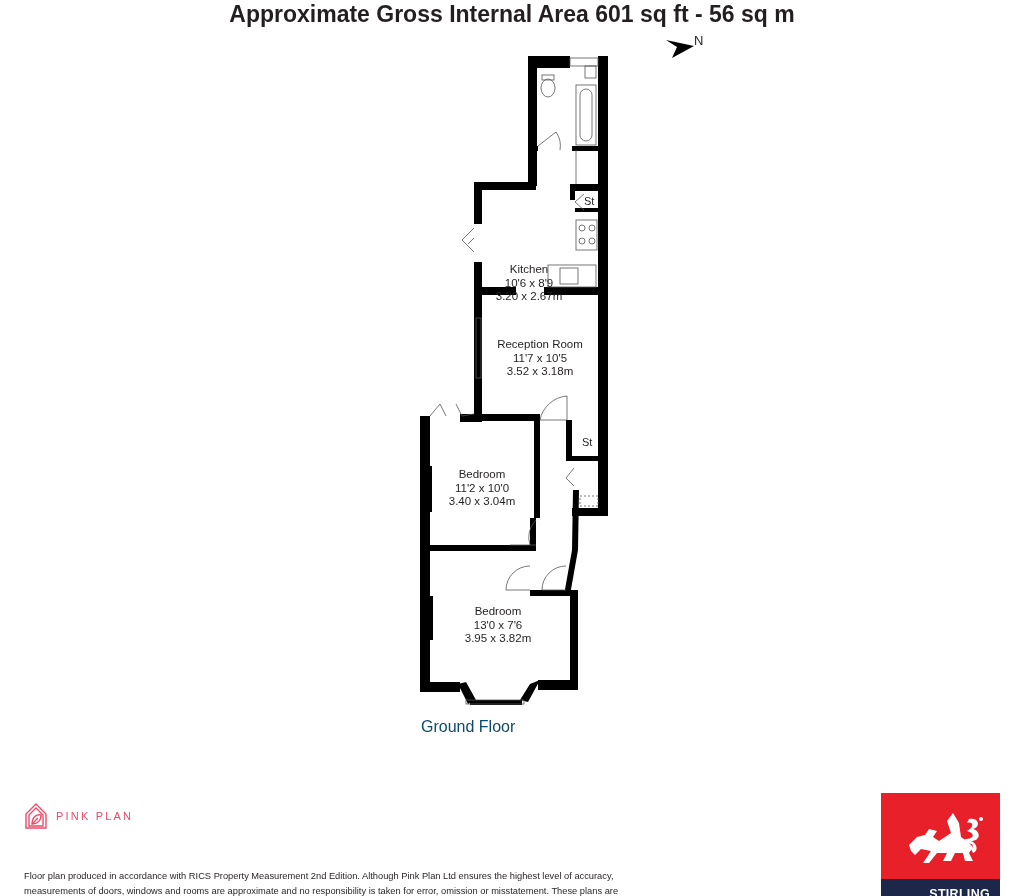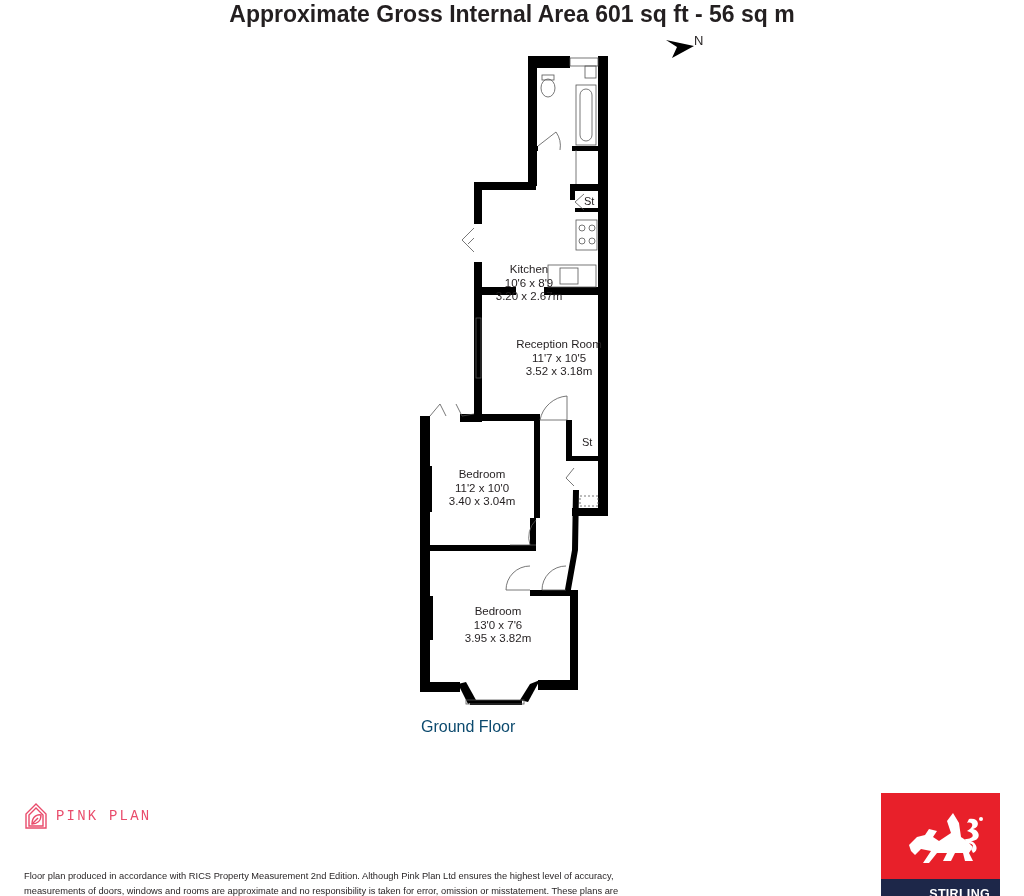--- a/index.html
+++ b/index.html
@@ -7,21 +7,21 @@
          font-family: "Liberation Sans", sans-serif; color: #231f20; }
   .title { position: absolute; top: 1px; left: 0; width: 1024px; text-align: center;
            font-weight: bold; font-size: 23px; letter-spacing: 0px; color: #231f20; }
   .north { position: absolute; left: 664px; top: 34px; width: 44px; height: 26px; }
   .north-label { position: absolute; left: 694px; top: 33px; font-size: 13px; color: #231f20; }
   .plan { position: absolute; left: 0; top: 0; width: 1024px; height: 760px; }
   .room-label { position: absolute; text-align: center; font-size: 11.5px; line-height: 13.5px; color: #231f20; }
   .st-label { position: absolute; font-size: 11px; color: #231f20; text-align: center; }
   .floor-label { position: absolute; left: 421px; top: 718px; font-size: 16px; color: #0c4a6e; }
   .pp-logo { position: absolute; left: 24px; top: 802px; display: flex; align-items: center; }
-  .pp-text { font-size: 14px; letter-spacing: 2.2px; color: #e94b6b; margin-left: 8px; font-family: Liberation Mono, monospace; }
+  .pp-text { font-size: 11px; letter-spacing: 2.2px; color: #e94b6b; margin-left: 8px; }
   .disclaimer { position: absolute; left: 24px; top: 839px; width: 600px; font-size: 9.3px;
                 line-height: 15px; color: #231f20; margin-top: 30px; }
   .sa-logo { position: absolute; left: 881px; top: 757px; width: 119px; height: 131px; margin-top: 36px; }
   .sa-top { position: absolute; left: 0; top: 0; width: 119px; height: 86px; background: #e8202a; }
   .sa-bottom { position: absolute; left: 0; top: 86px; width: 119px; height: 45px; background: #1d2749;
                color: #fff; font-weight: bold; font-size: 12.5px; line-height: 14px; text-align: right;
                box-sizing: border-box; padding: 8px 10px 0 0; letter-spacing: 0.3px; }
 </style>
 </head>
 <body>
@@ -103,21 +103,21 @@
     <path d="M566,566 A24,24 0 0 0 542,590 L566,590"></path>
     <path d="M430,416 L440,404 L446,416 M456,404 L462,416 L474,414"></path>
   </g>
 </svg>
 
 <div class="room-label" style="left:480px;top:219px;width:98px;margin-top:44px;">
   <div>Kitchen</div>
   <div>10'6 x 8'9</div>
   <div>3.20 x 2.67m</div>
 </div>
-<div class="room-label" style="left:482px;top:338px;width:116px;padding-left:19px;">
+<div class="room-label" style="left:482px;top:338px;width:116px;">
   <div>Reception Room</div>
   <div>11'7 x 10'5</div>
   <div>3.52 x 3.18m</div>
 </div>
 <div class="room-label" style="left:432px;top:468px;width:100px;">
   <div>Bedroom</div>
   <div>11'2 x 10'0</div>
   <div>3.40 x 3.04m</div>
 </div>
 <div class="room-label" style="left:448px;top:605px;width:100px;">

